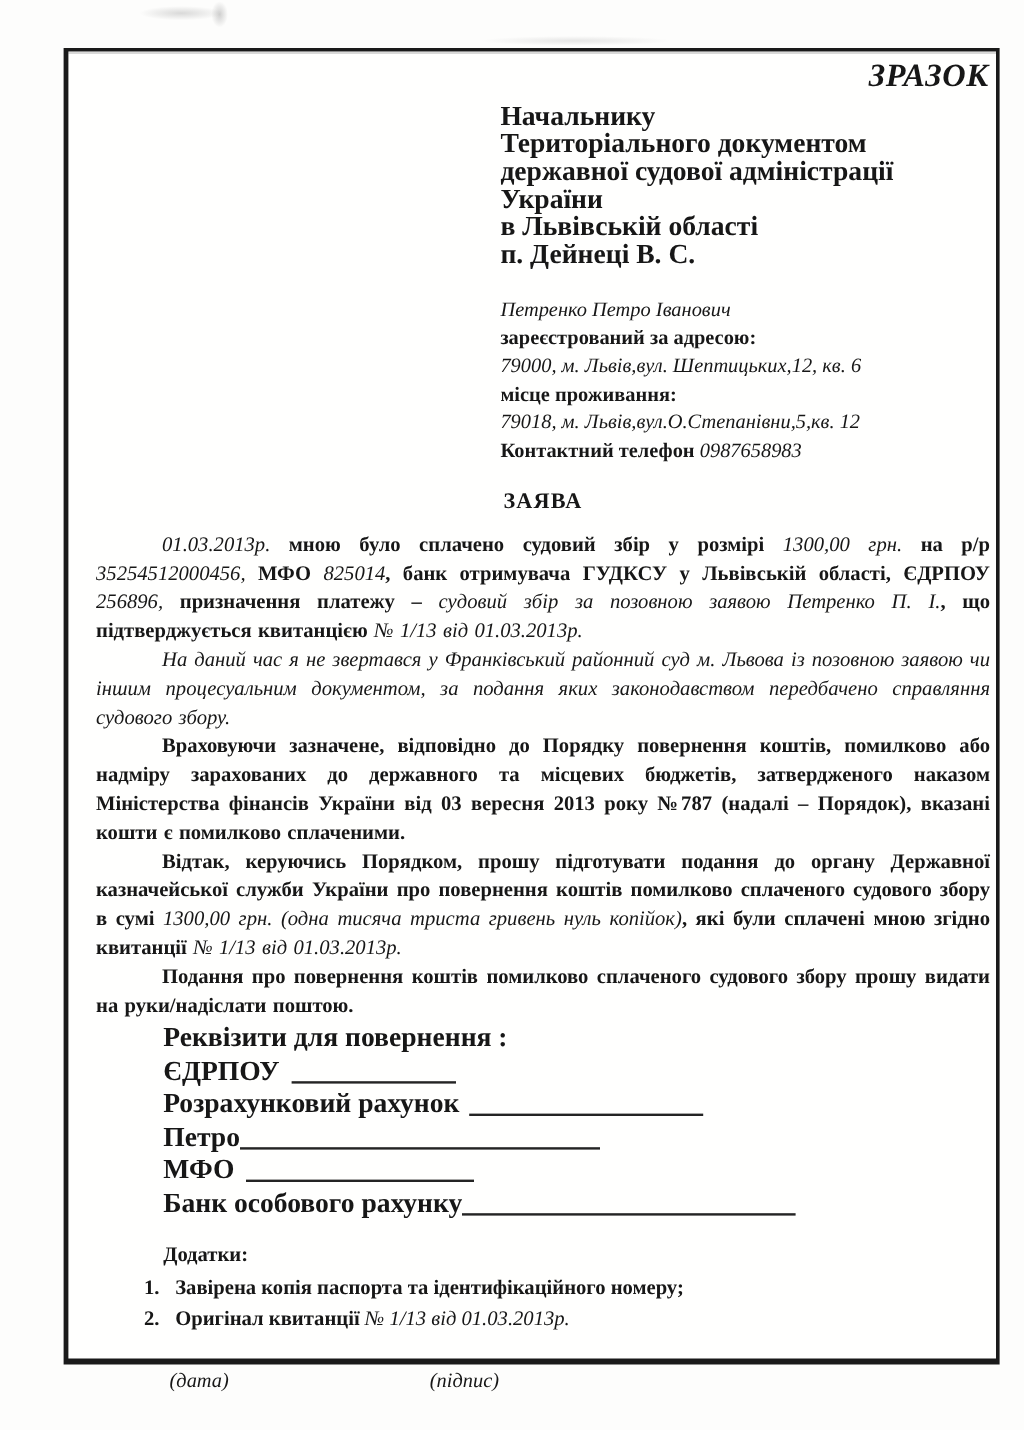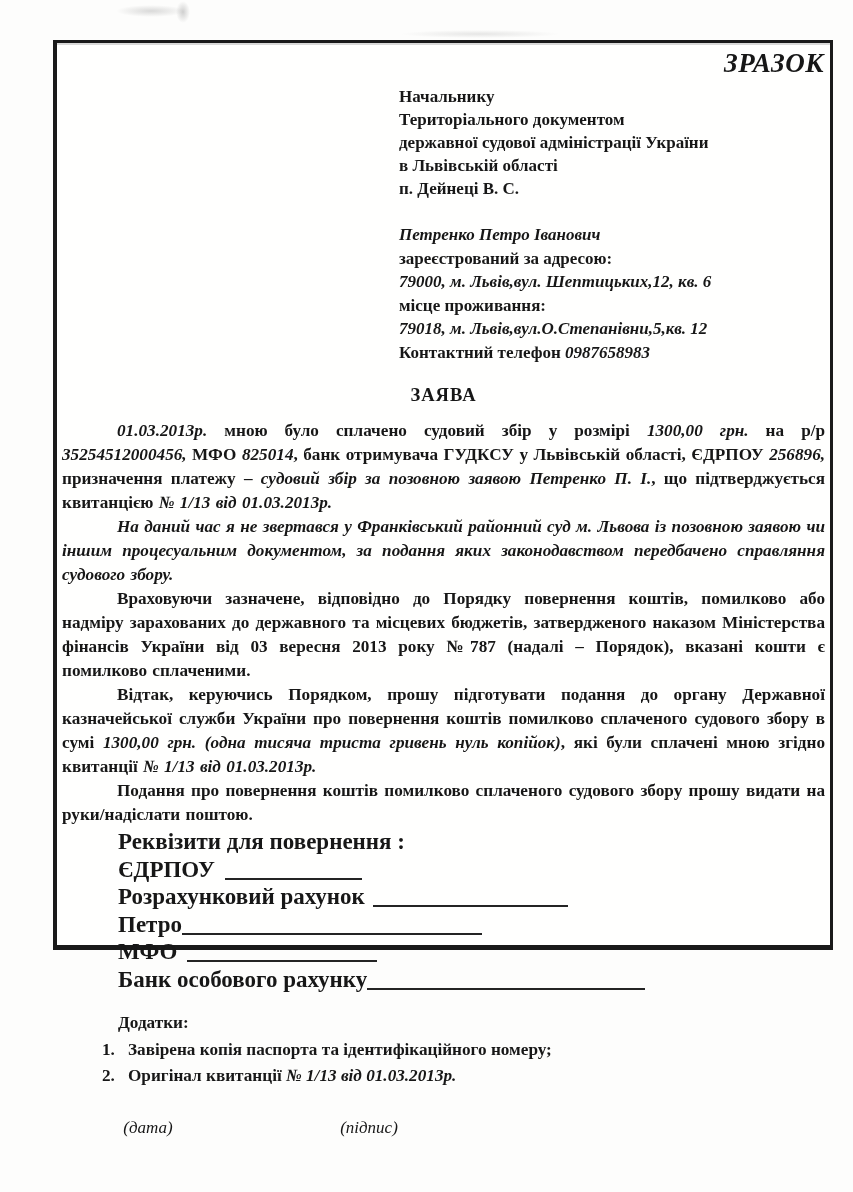--- a/index.html
+++ b/index.html
@@ -15,39 +15,39 @@
   .smudge{position:absolute;pointer-events:none;}
   .s1{left:116px;top:5px;width:70px;height:12px;
       background:radial-gradient(ellipse at center,rgba(150,150,150,.35),rgba(150,150,150,0) 70%);}
   .s2{left:176px;top:1px;width:14px;height:22px;
       background:radial-gradient(ellipse at center,rgba(140,140,140,.4),rgba(140,140,140,0) 70%);}
   .s3{left:400px;top:30px;width:160px;height:8px;
       background:radial-gradient(ellipse at center,rgba(160,160,160,.25),rgba(160,160,160,0) 70%);}
 
   .frame{
     position:absolute;left:53px;top:40px;
-    width:780px;height:910px;
+    width:780px;height:1097px;
     box-sizing:border-box;
     border:solid #1a1a1a;border-width:3px 3px 5px 4px;
     box-shadow:inset 0 2px 0 rgba(130,130,130,.3);
-    padding:6px 5px 0 5px;
+    padding:6px 5px 0 23px;
     background:#fffffe;
   }
 
   .stamp{
     text-align:right;
     font-size:27px;font-weight:bold;font-style:italic;
     letter-spacing:.5px;line-height:1.05;
     padding-right:1px;
   }
 
-  .recipient{margin:8px 0 0 337px;font-weight:bold;font-size:17px;line-height:23px;}
+  .recipient{margin:8px 0 0 337px;font-weight:bold;font-size:23px;line-height:23px;}
   .applicant{margin:23px 0 0 337px;font-size:17px;line-height:23.5px;}
   .bold{font-weight:bold;}
-  .italic{font-style:italic;font-weight:bold;}
+  .italic{font-style:italic;font-weight:normal;}
 
   .title{margin:21px 0 13px;text-align:center;font-size:18.5px;font-weight:bold;letter-spacing:1px;}
 
   .para{margin:0;text-indent:55px;text-align:justify;font-size:17.2px;line-height:24px;word-spacing:1px;}
   .run{white-space:pre-wrap;}
   .run.bold{font-weight:bold;}
   .run.italic{font-style:italic;}
 
   .requisites{margin:1px 0 0 56px;font-size:23px;line-height:27.5px;}
   .blank{display:inline-block;border-bottom:2px solid #242424;height:18px;vertical-align:-3px;}

